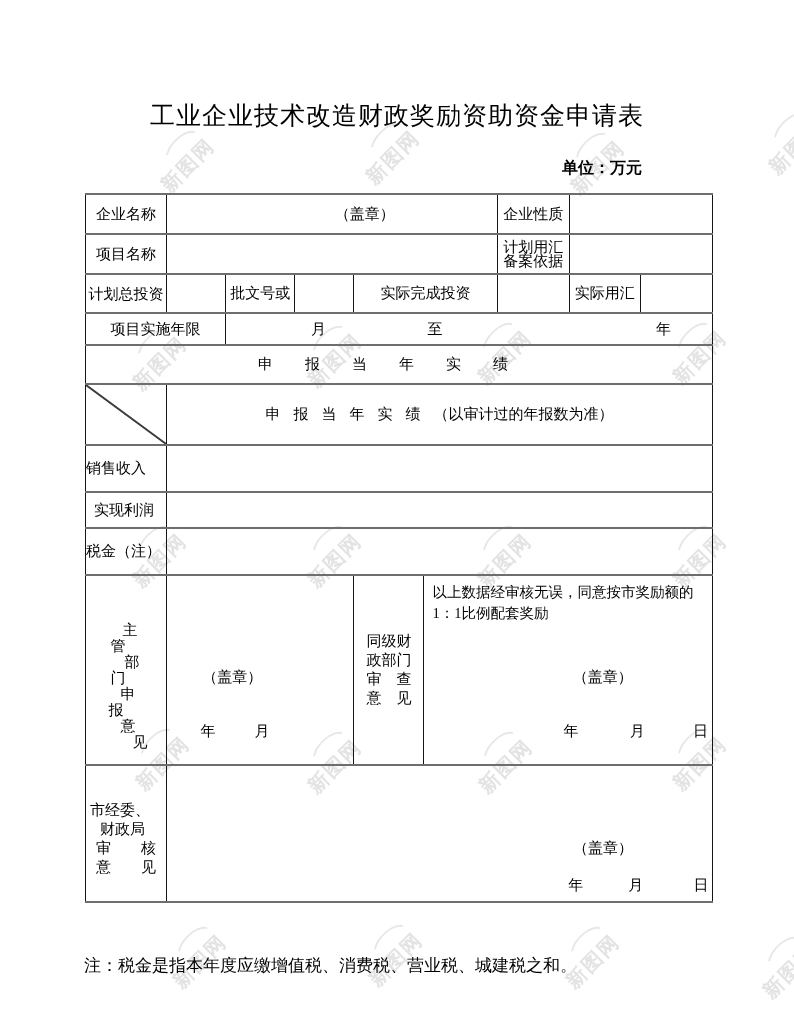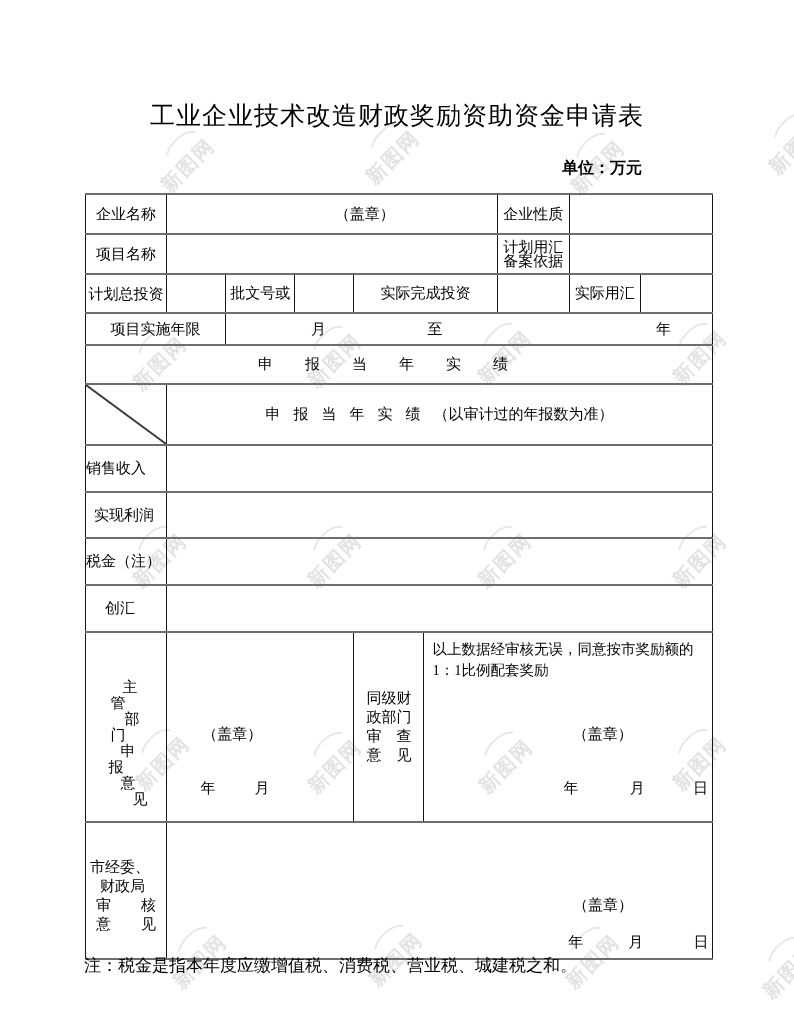--- a/index.html
+++ b/index.html
@@ -226,30 +226,26 @@
         </td>
         <td colspan="8" class="report-hdr">
           <span class="spread">申报当年实绩</span><span>（以审计过的年报数为准）</span>
         </td>
       </tr>
 
       <tr style="height:47px">
         <td class="lbl-l">销售收入</td>
         <td colspan="8"></td>
       </tr>
-      <tr style="height:46px">
+      <tr style="height:36px">
         <td class="lbl-l" style="padding-left:8px">实现利润</td>
         <td colspan="8"></td>
       </tr>
       <tr style="height:47px">
         <td class="lbl-l" style="padding-left:0">税金（注）</td>
-        <td colspan="8"></td>
-      </tr>
-      <tr style="height:47px">
-        <td class="lbl-c" style="padding-right:12px">创汇</td>
         <td colspan="8"></td>
       </tr>
 
       <tr style="height:190px">
         <td>
           <div class="vlabel">
                 <span style="transform: translateX(4px);">主</span>
                 <span style="transform: translateX(-8px);">管</span>
                 <span style="transform: translateX(6px);">部</span>
                 <span style="transform: translateX(-8px);">门</span>

